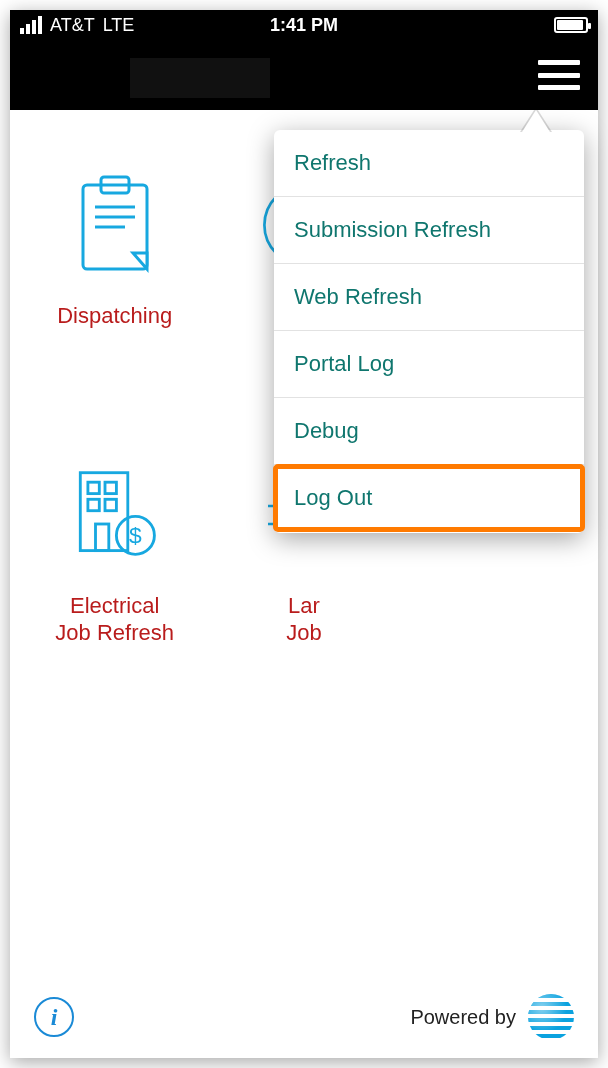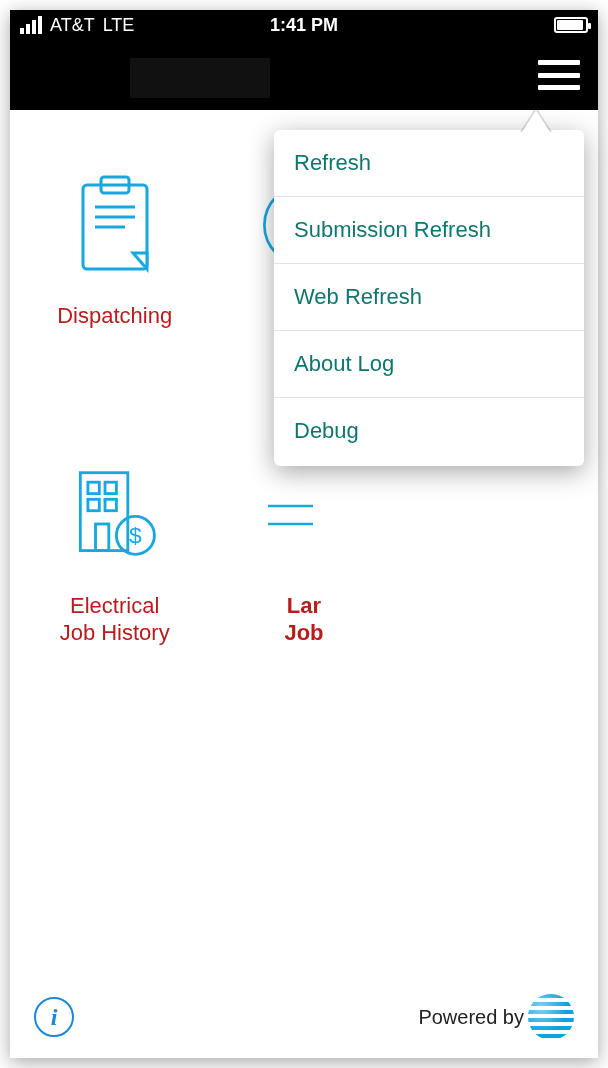--- a/index.html
+++ b/index.html
@@ -116,21 +116,21 @@
   
   .footer {
     position:absolute; left:0; right:0; bottom:18px; display:flex; align-items:center;
     padding: 0 24px;
   }
   .info-icon {
     width:40px; height:40px; border:2px solid #1a8ad6; border-radius:50%;
     display:flex; align-items:center; justify-content:center; color:#1a8ad6; cursor:pointer;
   }
   .info-icon span { font-family:Georgia, serif; font-style:italic; font-size:24px; font-weight:bold;}
-  .powered { margin-left:auto; display:flex; align-items:center; gap:4px; color:#222; font-size:20px; font-weight:500;}
+  .powered { margin-left:auto; display:flex; align-items:center; gap:12px; color:#222; font-size:20px; font-weight:500;}
   .att-globe {
     width:46px; height:46px; border-radius:50%;
     background: repeating-linear-gradient(#0aa2df 0 4px, #fff 4px 8px);
     position:relative; overflow:hidden;
   }
   .att-globe::after{
     content:""; position:absolute; inset:0; border-radius:50%;
     background: radial-gradient(circle at 30% 30%, rgba(255,255,255,.5), transparent 55%);
   }
 </style>
@@ -206,48 +206,49 @@
             <rect x="22" y="16" width="12" height="12"></rect>
             <rect x="40" y="16" width="12" height="12"></rect>
             <rect x="22" y="34" width="12" height="12"></rect>
             <rect x="40" y="34" width="12" height="12"></rect>
             <rect x="30" y="60" width="14" height="28"></rect>
             <circle cx="72" cy="72" r="20"></circle>
             <text x="72" y="80" text-anchor="middle" font-size="24" stroke="none" fill="#17a8e0">$</text>
           </svg>
         </div>
         <span style="white-space:pre-line;">Electrical
-Job History</span>
+Job Refresh</span>
       </div>
 
       <div class="tile">
         <div class="icon">
           <svg viewBox="0 0 100 100" width="90" height="90">
             <line x1="10" y1="40" x2="60" y2="40"></line>
             <line x1="10" y1="60" x2="60" y2="60"></line>
           </svg>
         </div>
-        <span style="white-space:pre-line;font-weight:bold;">Lar
+        <span style="white-space:pre-line;">Lar
 Job</span>
       </div>
 
       <div class="tile" style="visibility:hidden;">
         <div class="icon"></div>
         <span></span>
       </div>
     </div>
 
     <div class="dropdown">
       <div class="menu-pointer-border"></div>
       <div class="menu-pointer"></div>
       <div class="menu-item">Refresh</div>
       <div class="menu-item">Submission Refresh</div>
       <div class="menu-item">Web Refresh</div>
-      <div class="menu-item">About Log</div>
+      <div class="menu-item">Portal Log</div>
       <div class="menu-item">Debug</div>
+      <div class="menu-item highlighted">Log Out</div>
     </div>
 
     <div class="footer">
       <div class="info-icon">
           <span>i</span>
         </div>
       <div class="powered">
         <span>Powered by</span>
         <div class="att-globe"></div>
       </div>

